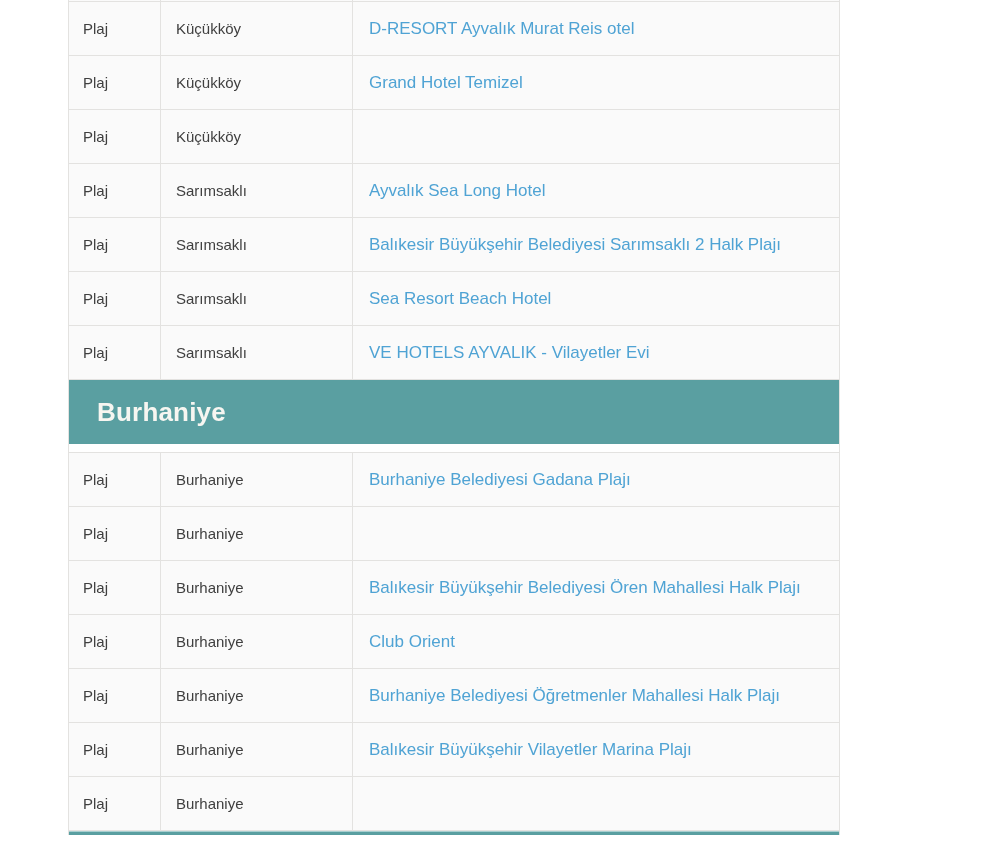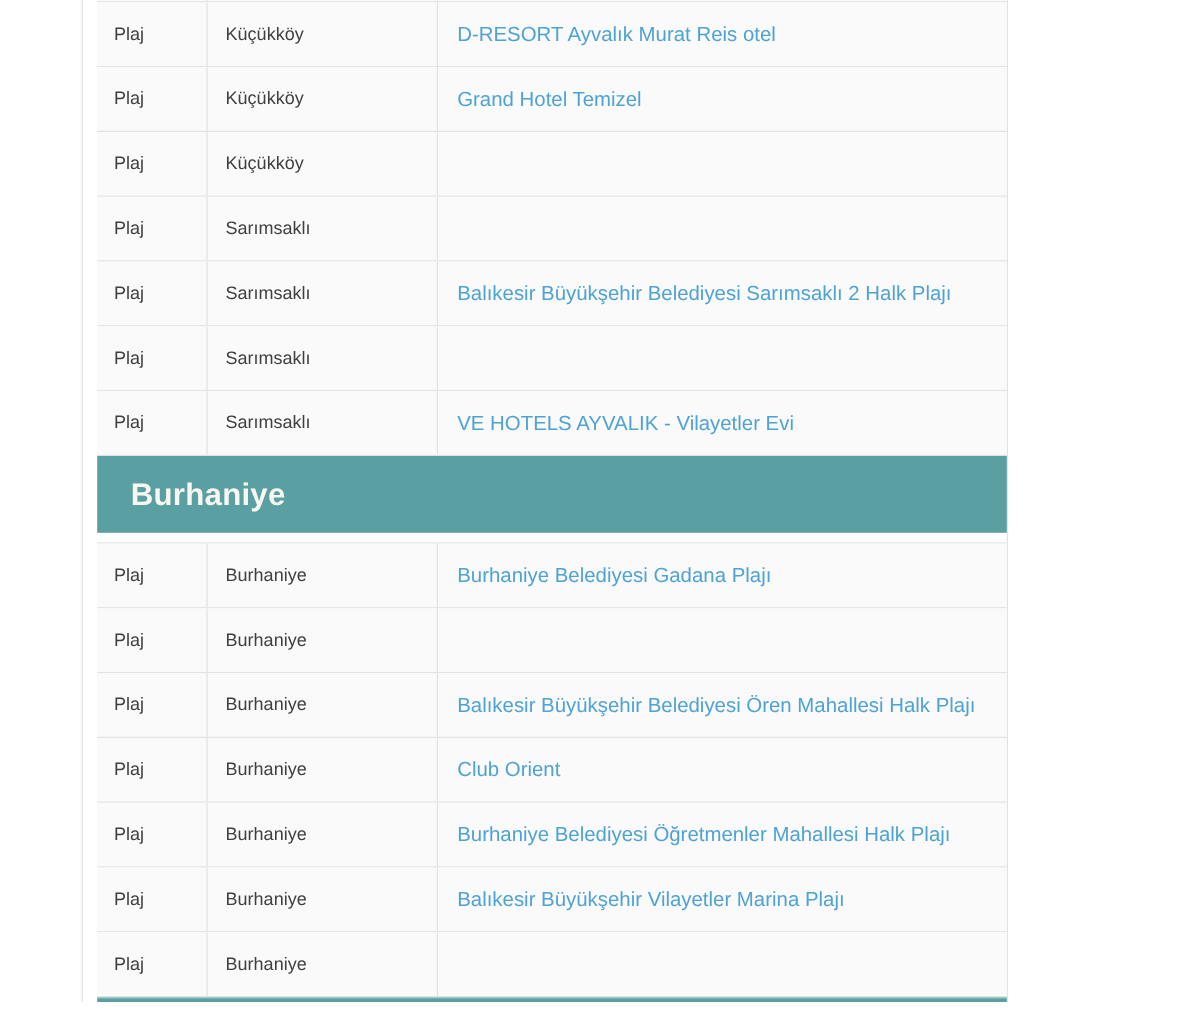--- a/index.html
+++ b/index.html
@@ -10,21 +10,20 @@
     --textdark:#3f3f3f;
   }
   *{box-sizing:border-box;margin:0;padding:0;}
   html,body{width:1000px;height:846px;overflow:hidden;background:#ffffff;
     font-family:"Liberation Sans","DejaVu Sans",sans-serif;}
   .table-wrap{
     position:absolute;left:68px;top:0;width:772px;
     border-left:1px solid var(--border);
     border-right:1px solid var(--border);
     background:#ffffff;
-    padding-left:12px;
   }
   .top-sliver{
     height:2px;background:var(--cellbg);
     border-bottom:1px solid var(--border);
     display:grid;grid-template-columns:92px 192px 1fr;
   }
   .top-sliver .sc{border-right:1px solid var(--border);}
   .row{
     display:grid;grid-template-columns:92px 192px 1fr;
     height:54px;background:var(--cellbg);
@@ -92,38 +91,44 @@
             <span>Küçükköy</span>
           </div>
   </div>
         <div class="row">
     <div class="cell c1">
             <span>Plaj</span>
           </div>
     <div class="cell c2">
             <span>Sarımsaklı</span>
           </div>
+    <div class="cell c3">
+            <a href="#">Ayvalık Sea Long Hotel</a>
+          </div>
   </div>
         <div class="row">
     <div class="cell c1">
             <span>Plaj</span>
           </div>
     <div class="cell c2">
             <span>Sarımsaklı</span>
           </div>
     <div class="cell c3">
             <a href="#">Balıkesir Büyükşehir Belediyesi Sarımsaklı 2 Halk Plajı</a>
           </div>
   </div>
         <div class="row">
     <div class="cell c1">
             <span>Plaj</span>
           </div>
     <div class="cell c2">
             <span>Sarımsaklı</span>
+          </div>
+    <div class="cell c3">
+            <a href="#">Sea Resort Beach Hotel</a>
           </div>
   </div>
         <div class="row">
     <div class="cell c1">
             <span>Plaj</span>
           </div>
     <div class="cell c2">
             <span>Sarımsaklı</span>
           </div>
     <div class="cell c3">

